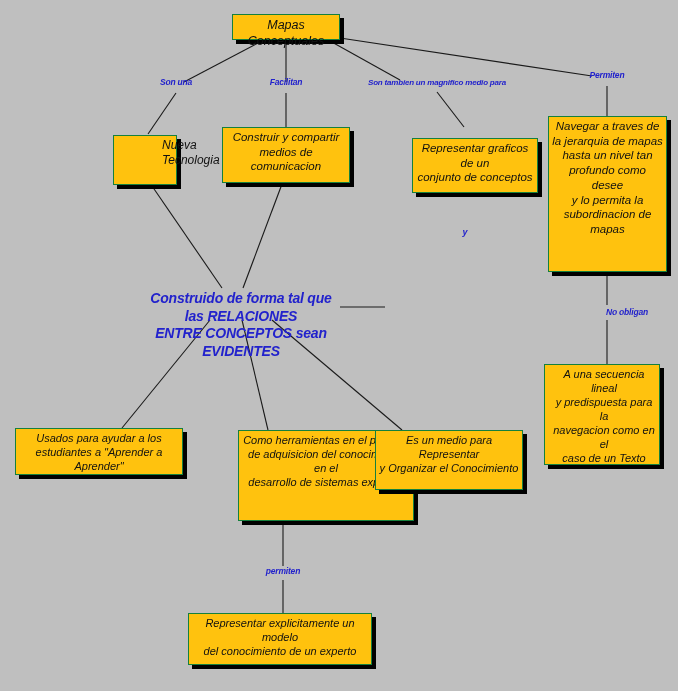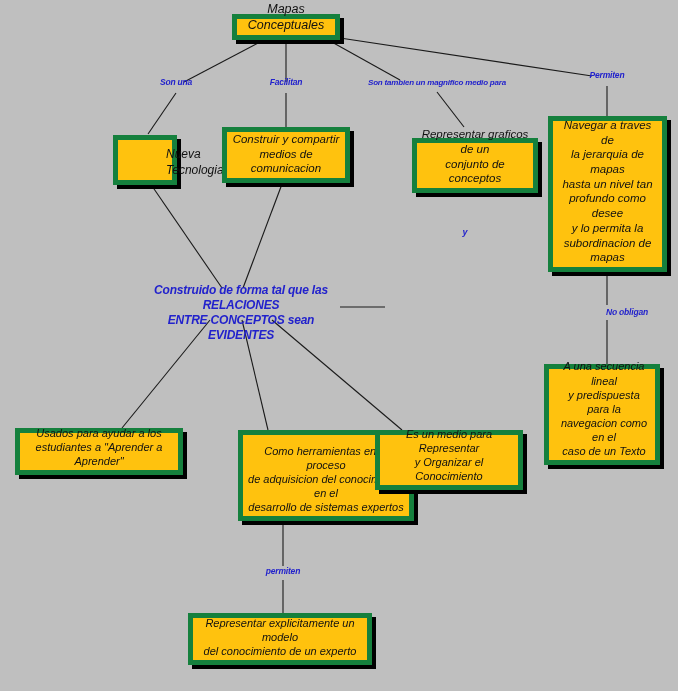--- a/index.html
+++ b/index.html
@@ -23,25 +23,25 @@
     position: absolute;
     left: 0;
     top: 0;
     width: 678px;
     height: 691px;
     pointer-events: none;
   }
   .node {
     position: absolute;
     background: #FFC20E;
-    border: 5px solid #15803d;
+    border: 1px solid #15803d;
     box-shadow: 4px 4px 0 0 #000000;
     box-sizing: border-box;
     display: flex;
-    align-items: flex-end;
+    align-items: flex-start;
     justify-content: center;
     text-align: center;
     color: #111111;
     font-style: italic;
     font-family: "Liberation Sans", sans-serif;
     line-height: 1.28;
     padding: 2px 3px;
     z-index: 3;
   }
   .node-text {
@@ -160,20 +160,20 @@
   <div class="link-label" style="left:152px; top:77px; width:48px; font-size:8.5px;">Son una</div>
 
   <div class="link-label" style="left:262px; top:77px; width:48px; font-size:8.5px;">Facilitan</div>
 
   <div class="link-label" style="left:363px; top:78px; width:148px; font-size:8px;">Son tambien un magnifico medio para</div>
 
   <div class="link-label" style="left:583px; top:70px; width:48px; font-size:8.5px;">Permiten</div>
 
   <div class="link-label" style="left:456px; top:227px; width:18px; font-size:9px;">y</div>
 
-  <div class="link-label" style="left:141px; top:283px; width:200px; font-size:12px;">Construido de forma tal que las RELACIONES
+  <div class="link-label" style="left:141px; top:290px; width:200px; font-size:14px;">Construido de forma tal que las RELACIONES
 ENTRE CONCEPTOS sean EVIDENTES</div>
 
   <div class="link-label" style="left:583px; top:307px; width:50px; font-size:8.5px;margin-left:19px;">No obligan</div>
 
   <div class="link-label" style="left:258px; top:566px; width:50px; font-size:8.5px;">permiten</div>
 
 </div>
 
 </body></html>

